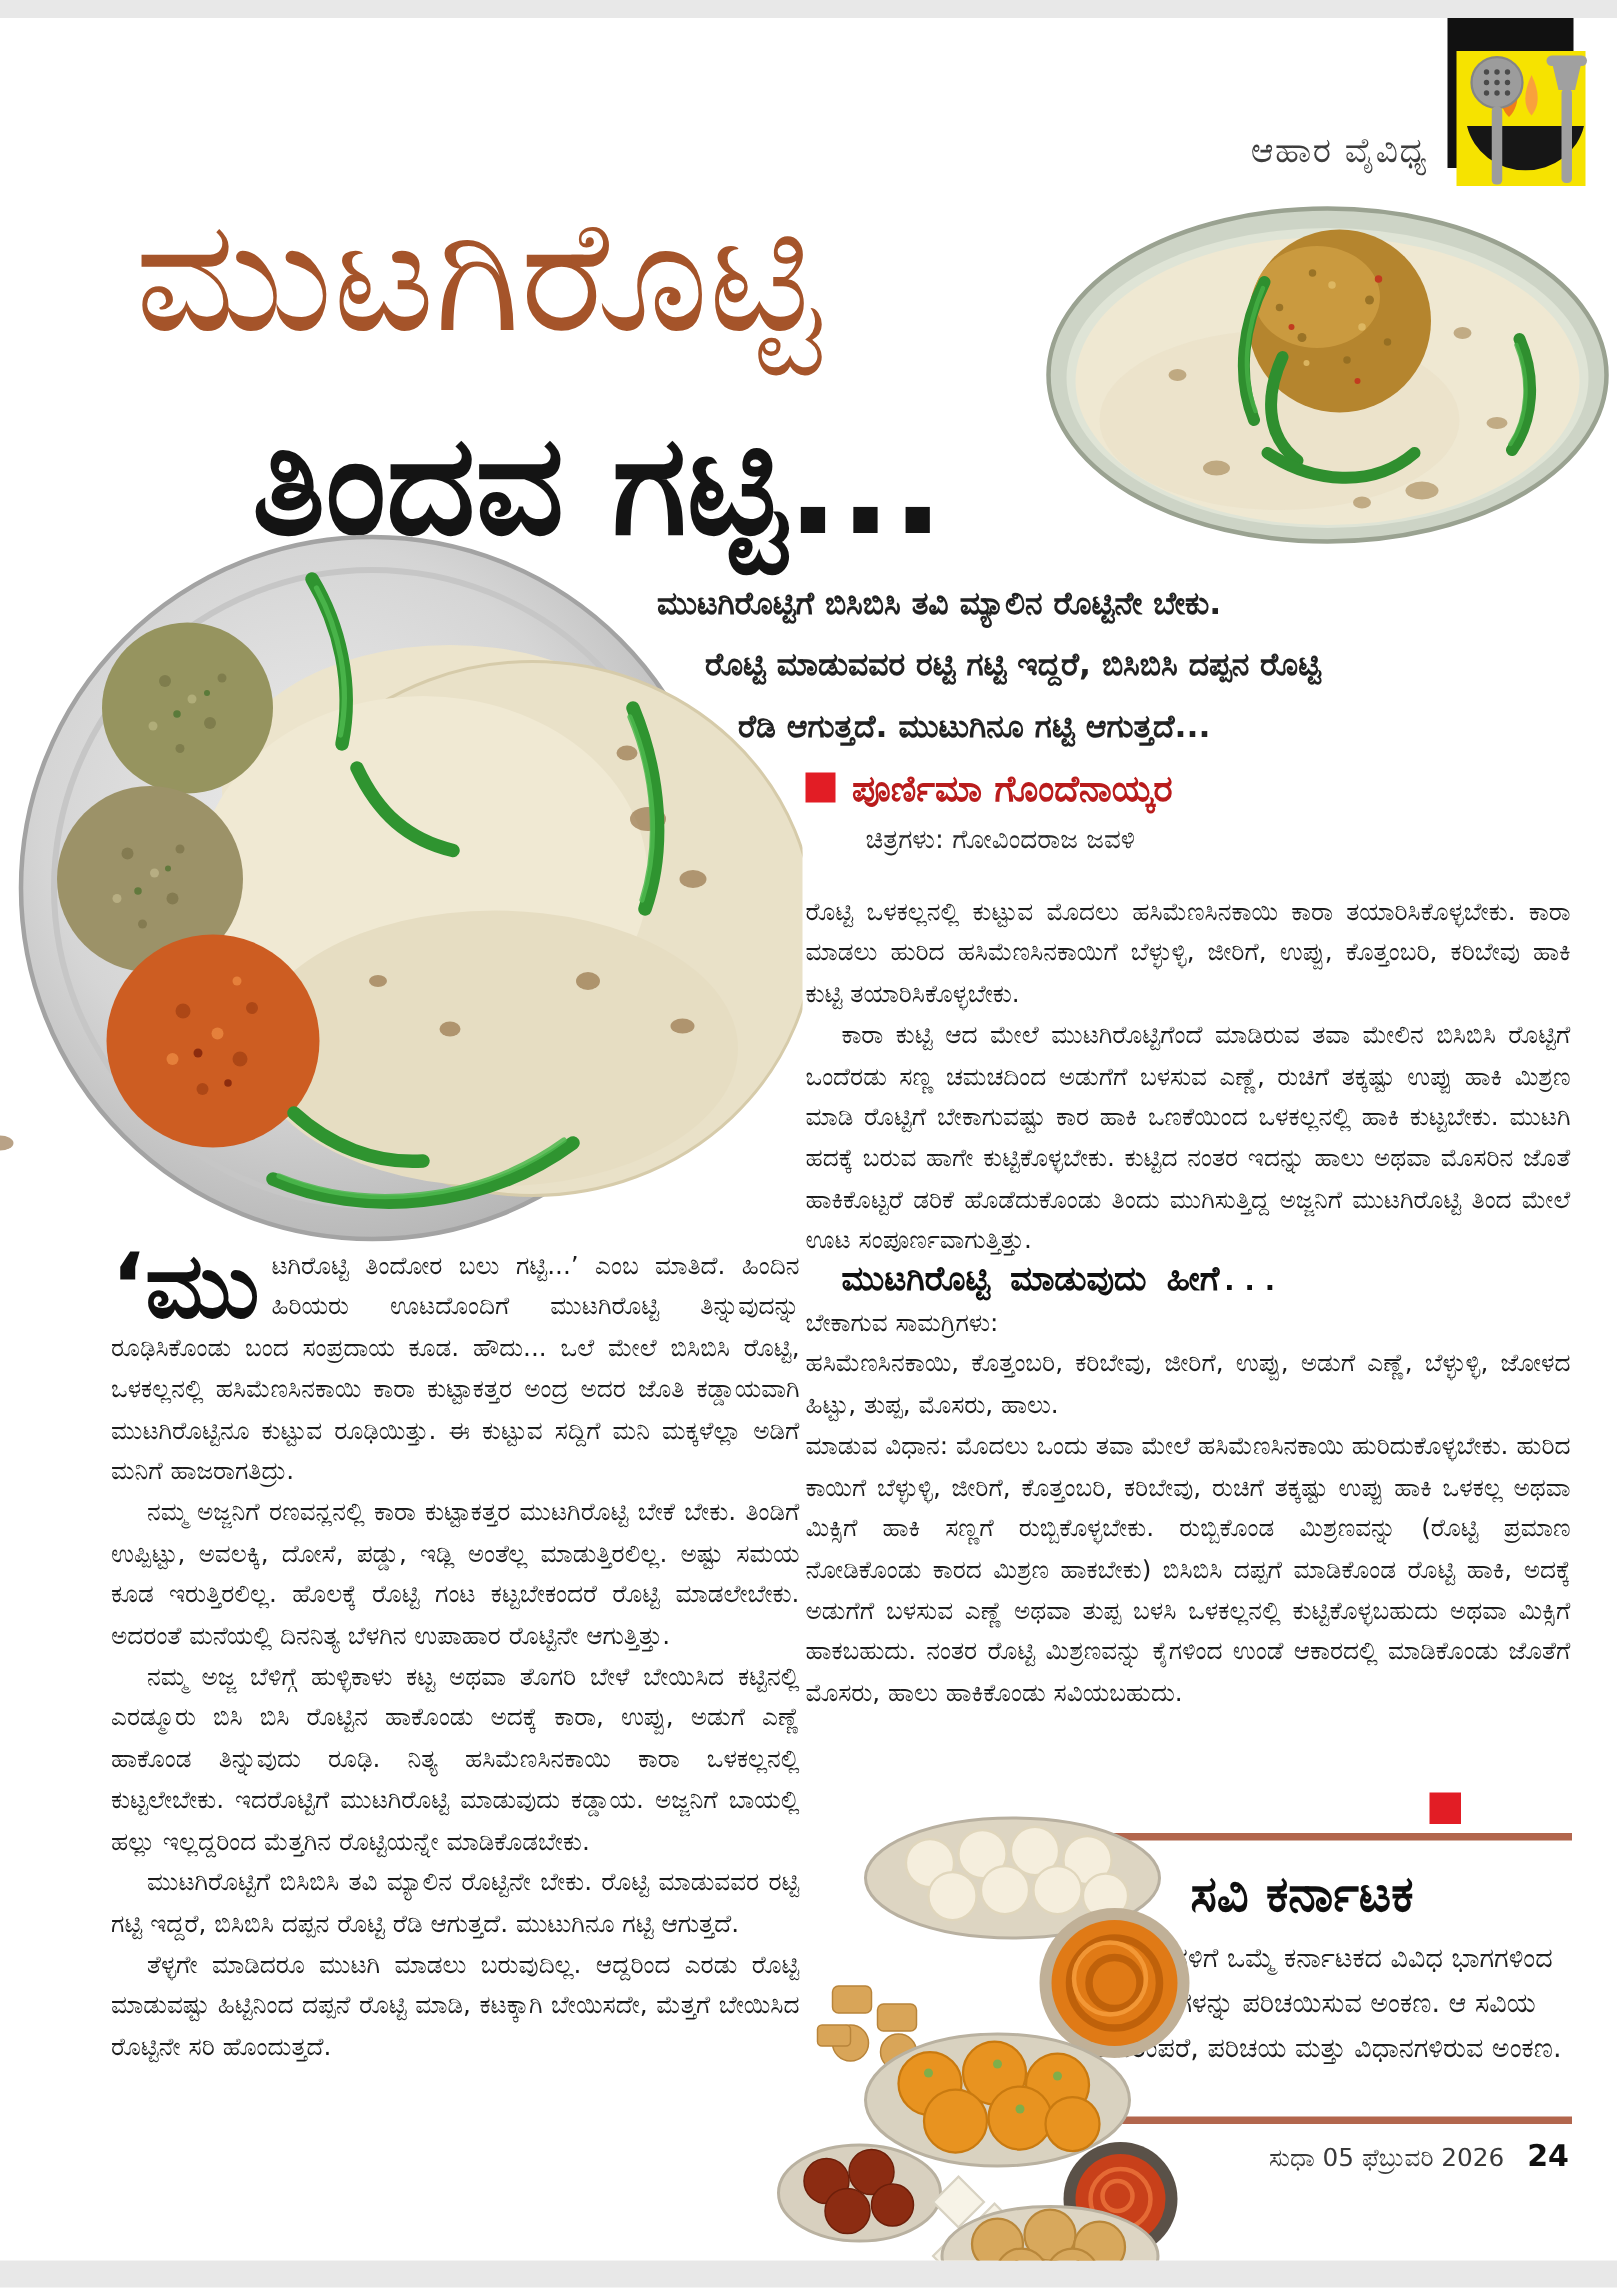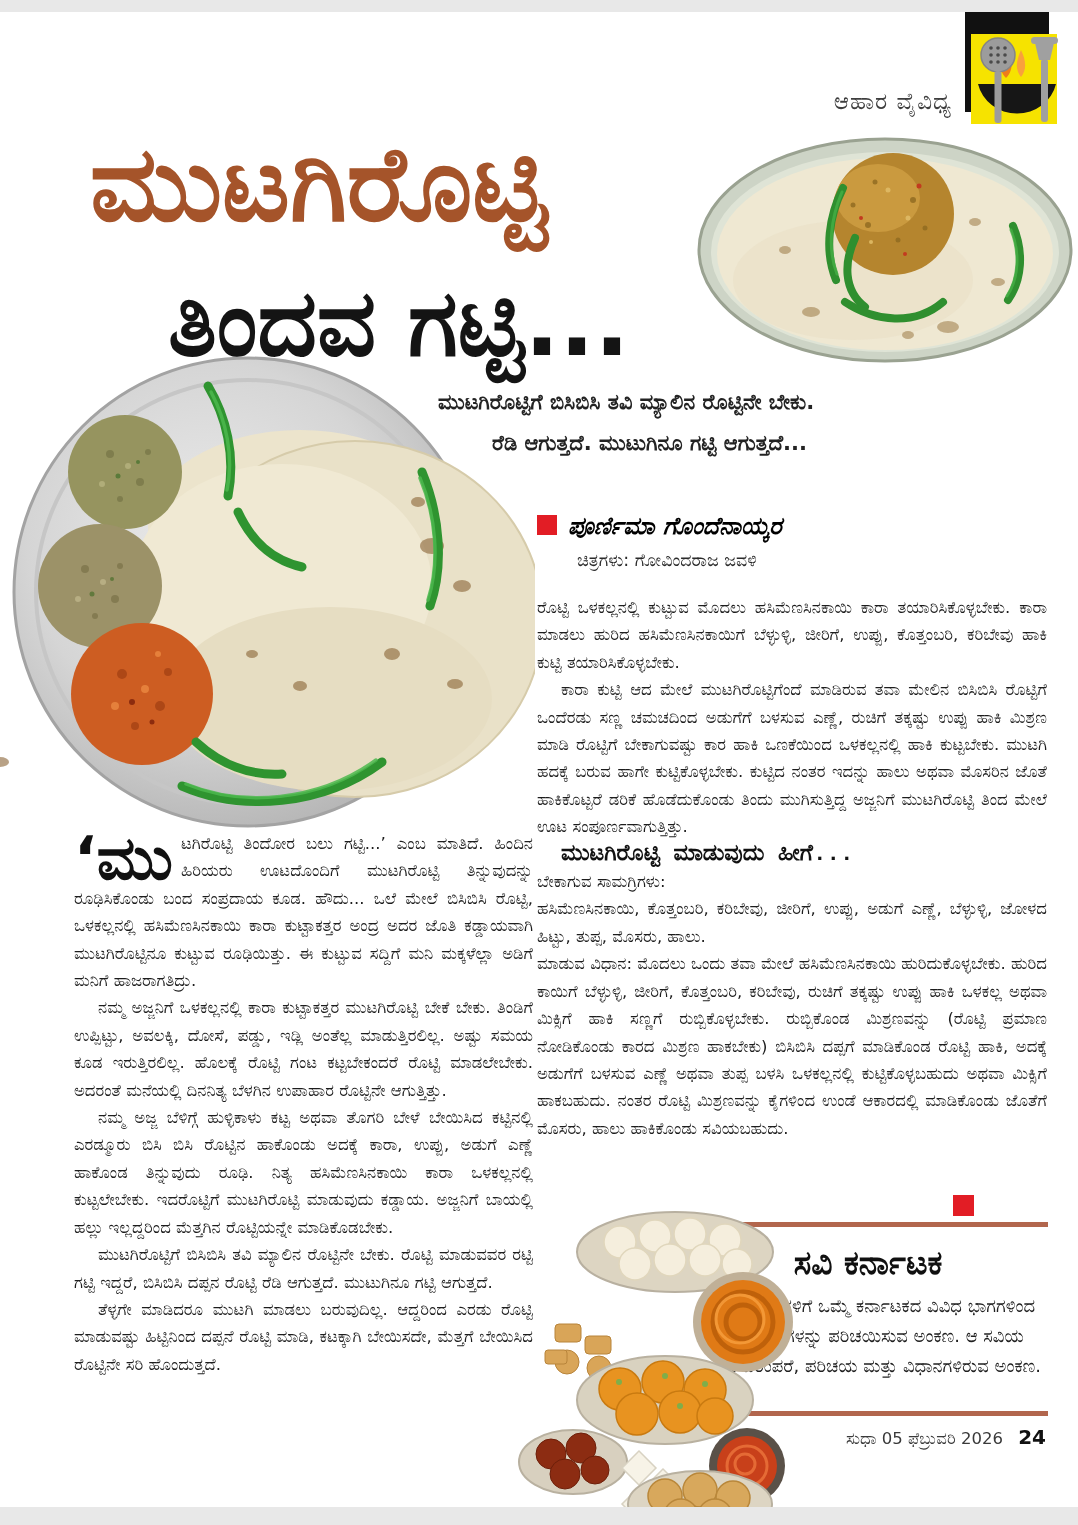--- a/index.html
+++ b/index.html
@@ -11,39 +11,39 @@
   }
   
   .masthead-label {
     position:absolute; left:690px; top:76px; width:262px;
     text-align:right; font-size:23px; color:#3e3e3e; letter-spacing:1px;
   }
   .masthead-logo { position:absolute; left:958px; top:0; }
   
   .title-l1 {
     position:absolute; left:90px; top:118px; width:608px; height:158px;
-    font-size:104px; font-weight:700; color:#a5542a; line-height:1.05;
+    font-size:104px; font-weight:400; color:#a5542a; line-height:1.05;
     white-space:nowrap; overflow:hidden;
   }
   .title-l2 {
     position:absolute; left:168px; top:264px; width:560px; height:134px;
     font-size:92px; font-weight:700; color:#141414; line-height:1.05;
     white-space:nowrap; overflow:hidden;
   }
   
   .photo-top-right { position:absolute; left:693px; top:118px; }
   .photo-left-plate { position:absolute; left:0; top:342px; }
   .photo-collage { position:absolute; left:515px; top:1192px; }
   
   .intro { position:absolute; left:438px; top:370px; width:614px; overflow:hidden; height:128px; }
   .intro-line { font-size:21px; font-weight:600; color:#232323; line-height:41px; white-space:nowrap; }
   .il1 { margin-left:32px; }
   .il2 { margin-left:54px; }
   
-  .byline { position:absolute; left:537px; top:500px; font-size:24px; font-weight:700; color:#000000;font-style:italic; }
+  .byline { position:absolute; left:537px; top:500px; font-size:24px; font-weight:700; color:#b91c1c; }
   .redsq { display:inline-block; width:20px; height:20px; background:#e21d25; margin-right:11px; vertical-align:-1px; }
   .credit { position:absolute; left:577px; top:538px; font-size:17.5px; color:#2a2a2a;text-align:right; }
   
   .col { position:absolute; text-align:justify; font-size:16.5px; line-height:27.4px; color:#1d1d1d; overflow:hidden; }
   .col p { margin:0; text-indent:24px; }
   .col p.noind { text-indent:0; }
   .col-right { left:537px; top:582px; width:510px; height:580px; }
   .col-left  { left:74px;  top:818px; width:459px; height:582px; }
   .dropcap {
     float:left; font-size:60px; line-height:52px; font-weight:700;
@@ -222,40 +222,41 @@
     </g>
     <g stroke="#4cb84e" stroke-width="3.5" stroke-linecap="round" fill="none" opacity="0.85">
       <path d="M211,38 C226,66 234,102 227,136"></path>
       <path d="M420,124 C436,162 440,208 428,246"></path>
       <path d="M186,430 C242,453 318,448 376,406"></path>
     </g>
   </svg>
 
   <div class="intro">
     <div class="intro-line il0">ಮುಟಗಿರೊಟ್ಟಿಗೆ ಬಿಸಿಬಿಸಿ ತವಿ ಮ್ಯಾಲಿನ ರೊಟ್ಟಿನೇ ಬೇಕು.</div>
+    <div class="intro-line il1">ರೊಟ್ಟಿ ಮಾಡುವವರ ರಟ್ಟಿ ಗಟ್ಟಿ ಇದ್ದರೆ, ಬಿಸಿಬಿಸಿ ದಪ್ಪನ ರೊಟ್ಟಿ</div>
     <div class="intro-line il2">ರೆಡಿ ಆಗುತ್ತದೆ. ಮುಟುಗಿನೂ ಗಟ್ಟಿ ಆಗುತ್ತದೆ...</div>
   </div>
 
   <div class="byline">
     <span class="redsq"></span><span>ಪೂರ್ಣಿಮಾ ಗೊಂದೆನಾಯ್ಕರ</span>
   </div>
   <div class="credit">ಚಿತ್ರಗಳು: ಗೋವಿಂದರಾಜ ಜವಳಿ</div>
 
   <div class="col col-right">
     <p class="noind">ರೊಟ್ಟಿ ಒಳಕಲ್ಲನಲ್ಲಿ ಕುಟ್ಟುವ ಮೊದಲು ಹಸಿಮೆಣಸಿನಕಾಯಿ ಕಾರಾ ತಯಾರಿಸಿಕೊಳ್ಳಬೇಕು. ಕಾರಾ ಮಾಡಲು ಹುರಿದ ಹಸಿಮೆಣಸಿನಕಾಯಿಗೆ ಬೆಳ್ಳುಳ್ಳಿ, ಜೀರಿಗೆ, ಉಪ್ಪು, ಕೊತ್ತಂಬರಿ, ಕರಿಬೇವು ಹಾಕಿ ಕುಟ್ಟಿ ತಯಾರಿಸಿಕೊಳ್ಳಬೇಕು.</p>
     <p>ಕಾರಾ ಕುಟ್ಟಿ ಆದ ಮೇಲೆ ಮುಟಗಿರೊಟ್ಟಿಗೆಂದೆ ಮಾಡಿರುವ ತವಾ ಮೇಲಿನ ಬಿಸಿಬಿಸಿ ರೊಟ್ಟಿಗೆ ಒಂದೆರಡು ಸಣ್ಣ ಚಮಚದಿಂದ ಅಡುಗೆಗೆ ಬಳಸುವ ಎಣ್ಣೆ, ರುಚಿಗೆ ತಕ್ಕಷ್ಟು ಉಪ್ಪು ಹಾಕಿ ಮಿಶ್ರಣ ಮಾಡಿ ರೊಟ್ಟಿಗೆ ಬೇಕಾಗುವಷ್ಟು ಕಾರ ಹಾಕಿ ಒಣಕೆಯಿಂದ ಒಳಕಲ್ಲನಲ್ಲಿ ಹಾಕಿ ಕುಟ್ಟಬೇಕು. ಮುಟಗಿ ಹದಕ್ಕೆ ಬರುವ ಹಾಗೇ ಕುಟ್ಟಿಕೊಳ್ಳಬೇಕು. ಕುಟ್ಟಿದ ನಂತರ ಇದನ್ನು ಹಾಲು ಅಥವಾ ಮೊಸರಿನ ಜೊತೆ ಹಾಕಿಕೊಟ್ಟರೆ ಡರಿಕೆ ಹೊಡೆದುಕೊಂಡು ತಿಂದು ಮುಗಿಸುತ್ತಿದ್ದ ಅಜ್ಜನಿಗೆ ಮುಟಗಿರೊಟ್ಟಿ ತಿಂದ ಮೇಲೆ ಊಟ ಸಂಪೂರ್ಣವಾಗುತ್ತಿತ್ತು.</p>
     <p class="how-heading">ಮುಟಗಿರೊಟ್ಟಿ ಮಾಡುವುದು ಹೀಗೆ...</p>
     <p class="noind">ಬೇಕಾಗುವ ಸಾಮಗ್ರಿಗಳು:</p>
     <p class="noind">ಹಸಿಮೆಣಸಿನಕಾಯಿ, ಕೊತ್ತಂಬರಿ, ಕರಿಬೇವು, ಜೀರಿಗೆ, ಉಪ್ಪು, ಅಡುಗೆ ಎಣ್ಣೆ, ಬೆಳ್ಳುಳ್ಳಿ, ಜೋಳದ ಹಿಟ್ಟು, ತುಪ್ಪ, ಮೊಸರು, ಹಾಲು.</p>
     <p class="noind"><span class="m-label">ಮಾಡುವ ವಿಧಾನ:</span> <span>ಮೊದಲು ಒಂದು ತವಾ ಮೇಲೆ ಹಸಿಮೆಣಸಿನಕಾಯಿ ಹುರಿದುಕೊಳ್ಳಬೇಕು. ಹುರಿದ ಕಾಯಿಗೆ ಬೆಳ್ಳುಳ್ಳಿ, ಜೀರಿಗೆ, ಕೊತ್ತಂಬರಿ, ಕರಿಬೇವು, ರುಚಿಗೆ ತಕ್ಕಷ್ಟು ಉಪ್ಪು ಹಾಕಿ ಒಳಕಲ್ಲ ಅಥವಾ ಮಿಕ್ಸಿಗೆ ಹಾಕಿ ಸಣ್ಣಗೆ ರುಬ್ಬಿಕೊಳ್ಳಬೇಕು. ರುಬ್ಬಿಕೊಂಡ ಮಿಶ್ರಣವನ್ನು (ರೊಟ್ಟಿ ಪ್ರಮಾಣ ನೋಡಿಕೊಂಡು ಕಾರದ ಮಿಶ್ರಣ ಹಾಕಬೇಕು) ಬಿಸಿಬಿಸಿ ದಪ್ಪಗೆ ಮಾಡಿಕೊಂಡ ರೊಟ್ಟಿ ಹಾಕಿ, ಅದಕ್ಕೆ ಅಡುಗೆಗೆ ಬಳಸುವ ಎಣ್ಣೆ ಅಥವಾ ತುಪ್ಪ ಬಳಸಿ ಒಳಕಲ್ಲನಲ್ಲಿ ಕುಟ್ಟಿಕೊಳ್ಳಬಹುದು ಅಥವಾ ಮಿಕ್ಸಿಗೆ ಹಾಕಬಹುದು. ನಂತರ ರೊಟ್ಟಿ ಮಿಶ್ರಣವನ್ನು ಕೈಗಳಿಂದ ಉಂಡೆ ಆಕಾರದಲ್ಲಿ ಮಾಡಿಕೊಂಡು ಜೊತೆಗೆ ಮೊಸರು, ಹಾಲು ಹಾಕಿಕೊಂಡು ಸವಿಯಬಹುದು.</span></p>
   </div>
 
   <div class="col col-left">
     <p class="noind"><span class="dropcap">‘ಮು</span><span>ಟಗಿರೊಟ್ಟಿ ತಿಂದೋರ ಬಲು ಗಟ್ಟಿ...’ ಎಂಬ ಮಾತಿದೆ. ಹಿಂದಿನ ಹಿರಿಯರು ಊಟದೊಂದಿಗೆ ಮುಟಗಿರೊಟ್ಟಿ ತಿನ್ನುವುದನ್ನು ರೂಢಿಸಿಕೊಂಡು ಬಂದ ಸಂಪ್ರದಾಯ ಕೂಡ. ಹೌದು... ಒಲೆ ಮೇಲೆ ಬಿಸಿಬಿಸಿ ರೊಟ್ಟಿ, ಒಳಕಲ್ಲನಲ್ಲಿ ಹಸಿಮೆಣಸಿನಕಾಯಿ ಕಾರಾ ಕುಟ್ಟಾಕತ್ತರ ಅಂದ್ರ ಅದರ ಜೊತಿ ಕಡ್ಡಾಯವಾಗಿ ಮುಟಗಿರೊಟ್ಟಿನೂ ಕುಟ್ಟುವ ರೂಢಿಯಿತ್ತು. ಈ ಕುಟ್ಟುವ ಸದ್ದಿಗೆ ಮನಿ ಮಕ್ಕಳೆಲ್ಲಾ ಅಡಿಗೆ ಮನಿಗೆ ಹಾಜರಾಗತಿದ್ರು.</span></p>
-    <p>ನಮ್ಮ ಅಜ್ಜನಿಗೆ ಒಳಕಲ್ಲನಲ್ಲಿ ಕಾರಾ ಕುಟ್ಟಾಕತ್ತರ ಮುಟಗಿರೊಟ್ಟಿ ಬೇಕೆ ಬೇಕು. ತಿಂಡಿಗೆ ಉಪ್ಪಿಟ್ಟು, ಅವಲಕ್ಕಿ, ದೋಸೆ, ಪಡ್ಡು, ಇಡ್ಲಿ ಅಂತೆಲ್ಲ ಮಾಡುತ್ತಿರಲಿಲ್ಲ. ಅಷ್ಟು ಸಮಯ ಕೂಡ ಇರುತ್ತಿರಲಿಲ್ಲ. ಹೊಲಕ್ಕೆ ರೊಟ್ಟಿ ಗಂಟ ಕಟ್ಟಬೇಕಂದರೆ ರೊಟ್ಟಿ ಮಾಡಲೇಬೇಕು. ಅದರಂತೆ ಮನೆಯಲ್ಲಿ ದಿನನಿತ್ಯ ಬೆಳಗಿನ ಉಪಾಹಾರ ರೊಟ್ಟಿನೇ ಆಗುತ್ತಿತ್ತು.</p>
+    <p>ನಮ್ಮ ಅಜ್ಜನಿಗೆ ರಣವನ್ಲನಲ್ಲಿ ಕಾರಾ ಕುಟ್ಟಾಕತ್ತರ ಮುಟಗಿರೊಟ್ಟಿ ಬೇಕೆ ಬೇಕು. ತಿಂಡಿಗೆ ಉಪ್ಪಿಟ್ಟು, ಅವಲಕ್ಕಿ, ದೋಸೆ, ಪಡ್ಡು, ಇಡ್ಲಿ ಅಂತೆಲ್ಲ ಮಾಡುತ್ತಿರಲಿಲ್ಲ. ಅಷ್ಟು ಸಮಯ ಕೂಡ ಇರುತ್ತಿರಲಿಲ್ಲ. ಹೊಲಕ್ಕೆ ರೊಟ್ಟಿ ಗಂಟ ಕಟ್ಟಬೇಕಂದರೆ ರೊಟ್ಟಿ ಮಾಡಲೇಬೇಕು. ಅದರಂತೆ ಮನೆಯಲ್ಲಿ ದಿನನಿತ್ಯ ಬೆಳಗಿನ ಉಪಾಹಾರ ರೊಟ್ಟಿನೇ ಆಗುತ್ತಿತ್ತು.</p>
     <p>ನಮ್ಮ ಅಜ್ಜ ಬೆಳಿಗ್ಗೆ ಹುಳ್ಳಿಕಾಳು ಕಟ್ಟ ಅಥವಾ ತೊಗರಿ ಬೇಳೆ ಬೇಯಿಸಿದ ಕಟ್ಟಿನಲ್ಲಿ ಎರಡ್ಮೂರು ಬಿಸಿ ಬಿಸಿ ರೊಟ್ಟಿನ ಹಾಕೊಂಡು ಅದಕ್ಕೆ ಕಾರಾ, ಉಪ್ಪು, ಅಡುಗೆ ಎಣ್ಣೆ ಹಾಕೊಂಡ ತಿನ್ನುವುದು ರೂಢಿ. ನಿತ್ಯ ಹಸಿಮೆಣಸಿನಕಾಯಿ ಕಾರಾ ಒಳಕಲ್ಲನಲ್ಲಿ ಕುಟ್ಟಲೇಬೇಕು. ಇದರೊಟ್ಟಿಗೆ ಮುಟಗಿರೊಟ್ಟಿ ಮಾಡುವುದು ಕಡ್ಡಾಯ. ಅಜ್ಜನಿಗೆ ಬಾಯಲ್ಲಿ ಹಲ್ಲು ಇಲ್ಲದ್ದರಿಂದ ಮೆತ್ತಗಿನ ರೊಟ್ಟಿಯನ್ನೇ ಮಾಡಿಕೊಡಬೇಕು.</p>
     <p>ಮುಟಗಿರೊಟ್ಟಿಗೆ ಬಿಸಿಬಿಸಿ ತವಿ ಮ್ಯಾಲಿನ ರೊಟ್ಟಿನೇ ಬೇಕು. ರೊಟ್ಟಿ ಮಾಡುವವರ ರಟ್ಟಿ ಗಟ್ಟಿ ಇದ್ದರೆ, ಬಿಸಿಬಿಸಿ ದಪ್ಪನ ರೊಟ್ಟಿ ರೆಡಿ ಆಗುತ್ತದೆ. ಮುಟುಗಿನೂ ಗಟ್ಟಿ ಆಗುತ್ತದೆ.</p>
     <p>ತೆಳ್ಳಗೇ ಮಾಡಿದರೂ ಮುಟಗಿ ಮಾಡಲು ಬರುವುದಿಲ್ಲ. ಆದ್ದರಿಂದ ಎರಡು ರೊಟ್ಟಿ ಮಾಡುವಷ್ಟು ಹಿಟ್ಟಿನಿಂದ ದಪ್ಪನೆ ರೊಟ್ಟಿ ಮಾಡಿ, ಕಟಕ್ಕಾಗಿ ಬೇಯಿಸದೇ, ಮೆತ್ತಗೆ ಬೇಯಿಸಿದ ರೊಟ್ಟಿನೇ ಸರಿ ಹೊಂದುತ್ತದೆ.</p>
   </div>
 
   <span class="end-mark"></span>
 
   <div class="savi-box">
     <h3 class="savi-title">ಸವಿ ಕರ್ನಾಟಕ</h3>
     <p class="savi-text">ಹದಿನೈದು ದಿನಗಳಿಗೆ ಒಮ್ಮೆ ಕರ್ನಾಟಕದ ವಿವಿಧ ಭಾಗಗಳಿಂದ ವಿಶೇಷ ರುಚಿಗಳನ್ನು ಪರಿಚಯಿಸುವ ಅಂಕಣ. ಆ ಸವಿಯ ಹಿಂದಿನ ಪರಂಪರೆ, ಪರಿಚಯ ಮತ್ತು ವಿಧಾನಗಳಿರುವ ಅಂಕಣ.</p>

